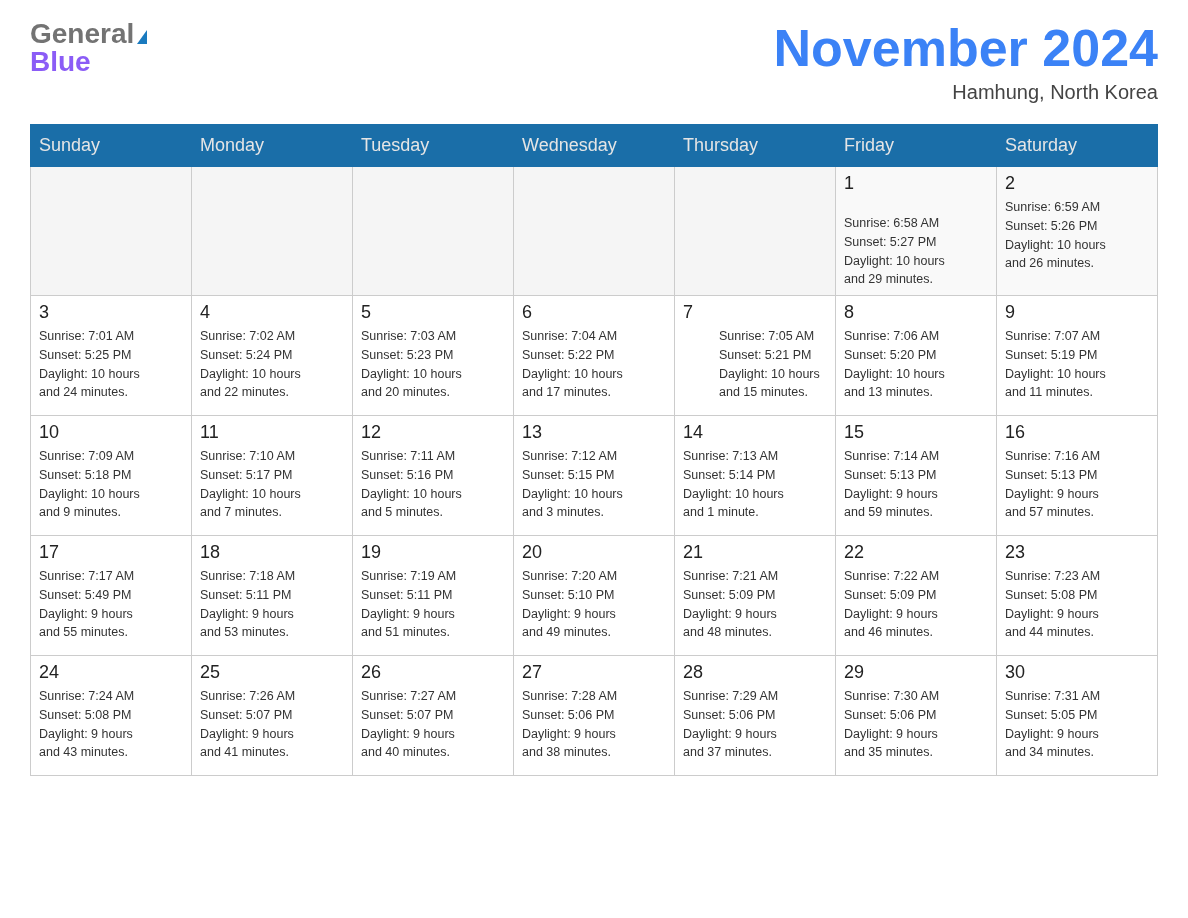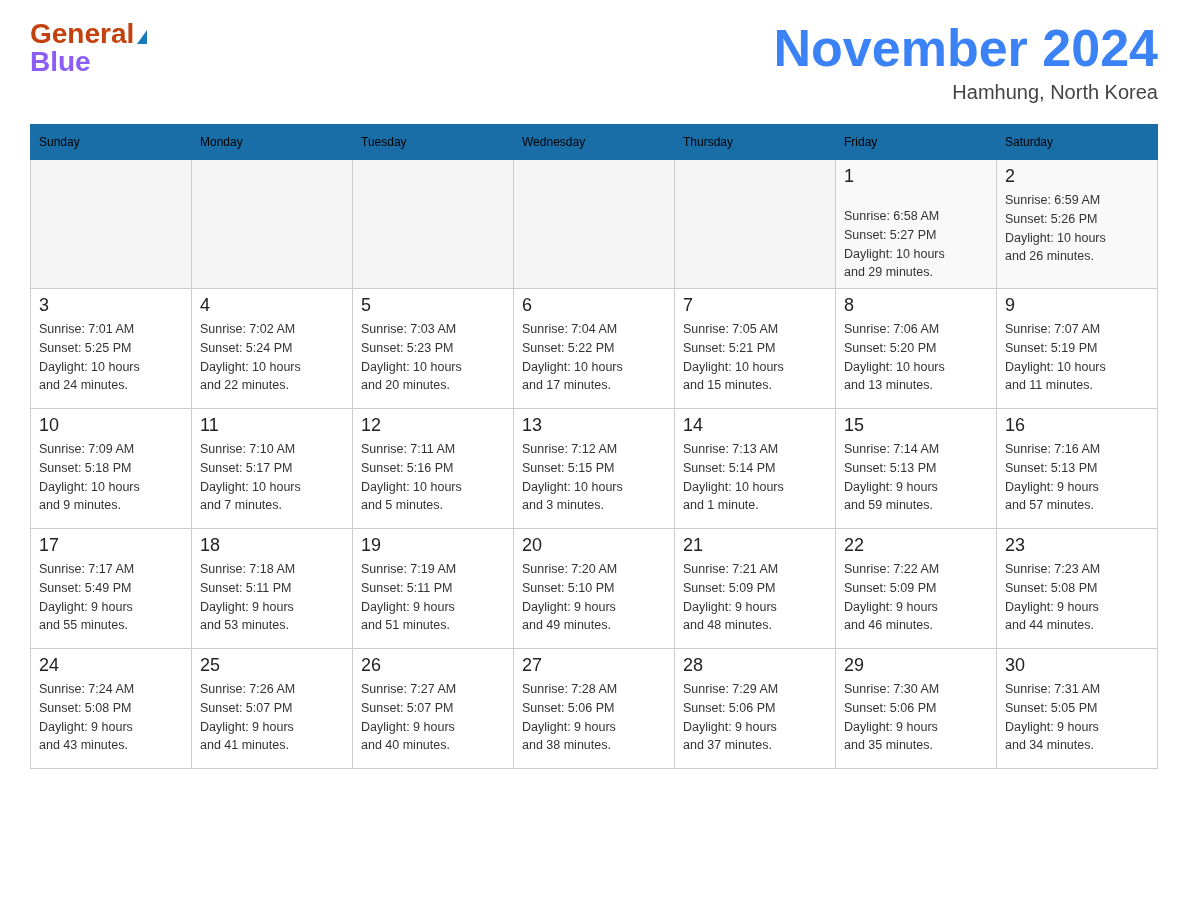--- a/index.html
+++ b/index.html
@@ -17,21 +17,21 @@
       margin-bottom: 20px;
     }
     .logo {
       display: flex;
       flex-direction: column;
       align-items: flex-start;
     }
     .logo-general {
       font-size: 28px;
       font-weight: bold;
-      color: #c2410c;
+      color: #737373;
       line-height: 1;
     }
     .logo-blue {
       font-size: 28px;
       font-weight: bold;
       color: #8b5cf6;
       line-height: 1;
     }
     .logo-triangle {
       display: inline-block;
@@ -57,23 +57,23 @@
       color: #444;
       margin-top: 4px;
     }
     table {
       width: 100%;
       border-collapse: collapse;
       table-layout: fixed;
     }
     thead tr th {
       background-color: #1a6ea8;
-      color: #000000;
+      color: #e5e5e5;
       padding: 10px 8px;
-      font-size: 12px;
+      font-size: 18px;
       font-weight: normal;
       text-align: left;
       border: 1px solid #1a6ea8;
     }
     tbody tr td {
       border: 1px solid #ccc;
       vertical-align: top;
       padding: 6px 8px;
       font-size: 13px;
       color: #333;
@@ -174,21 +174,21 @@
         </td>
         <td>
           <div class="day-number">6</div>
           <div class="day-info" style="white-space: pre-line;">Sunrise: 7:04 AM
 Sunset: 5:22 PM
 Daylight: 10 hours
 and 17 minutes.</div>
         </td>
         <td>
           <div class="day-number">7</div>
-          <div class="day-info" style="white-space: pre-line;">Sunrise: 7:05 AM
+          <div class="day-info" style="white-space: pre-line; margin-left: 36px;">Sunrise: 7:05 AM
 Sunset: 5:21 PM
 Daylight: 10 hours
 and 15 minutes.</div>
         </td>
         <td>
           <div class="day-number">8</div>
           <div class="day-info" style="white-space: pre-line;">Sunrise: 7:06 AM
 Sunset: 5:20 PM
 Daylight: 10 hours
 and 13 minutes.</div>

